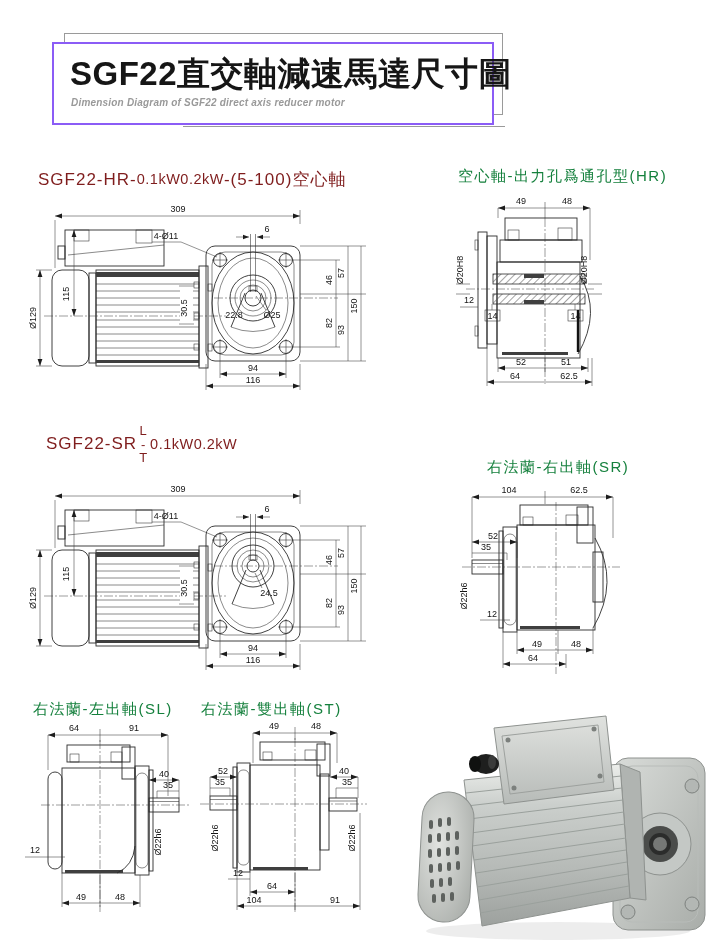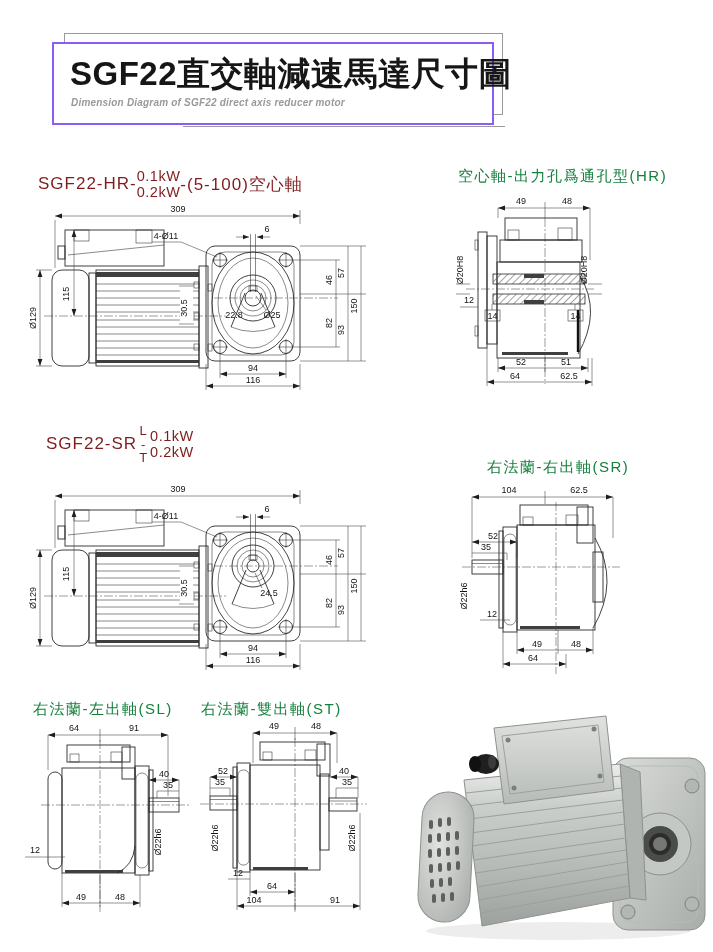--- a/index.html
+++ b/index.html
@@ -4,21 +4,21 @@
 <style>
   html,body{margin:0;padding:0;background:#fff}
   .page{position:relative;width:713px;height:952px;background:#fff;font-family:"Liberation Sans",sans-serif;overflow:hidden;color:#161616}
   .abs{position:absolute}
   .tb-shadow{border:1px solid #9a9a9a}
   .tb-main{border:2px solid #8b5cf6;background:#fff}
   .tb-line{background:#9a9a9a}
   .title{font-size:33px;font-weight:800;letter-spacing:.5px;white-space:nowrap;color:#161616}
   .subtitle{font-size:10px;font-weight:700;font-style:italic;color:#999;letter-spacing:.2px;white-space:nowrap}
   .model-label{display:flex;align-items:center;font-size:17px;letter-spacing:1px;white-space:nowrap;color:#7f1d1d}
-  .frac{display:inline-flex;flex-direction:column;font-size:14.5px;line-height:1.12;letter-spacing:.5px}
+  .frac{display:inline-flex;font-size:14.5px;line-height:1.12;letter-spacing:.5px}
   .stack{display:inline-flex;flex-direction:column;align-items:center;font-size:13px;line-height:1.05;margin:0 2px}
   .sec-title{font-size:15px;letter-spacing:1.5px;white-space:nowrap;color:#15803d}
   svg{overflow:visible;display:block}
   .ln{stroke:#2b2b2b;stroke-width:.9;fill:none}
   .thin{stroke:#2b2b2b;stroke-width:.55;fill:none}
   .d{stroke:#3a3a3a;stroke-width:.55;fill:none}
   .cl{stroke:#3a3a3a;stroke-width:.5;fill:none;stroke-dasharray:9 2 2 2}
   .fd{fill:#3f3f3f;stroke:none}
   .ah{fill:#1d1d1d;stroke:none}
   .wbg{fill:#fff;stroke:none}

